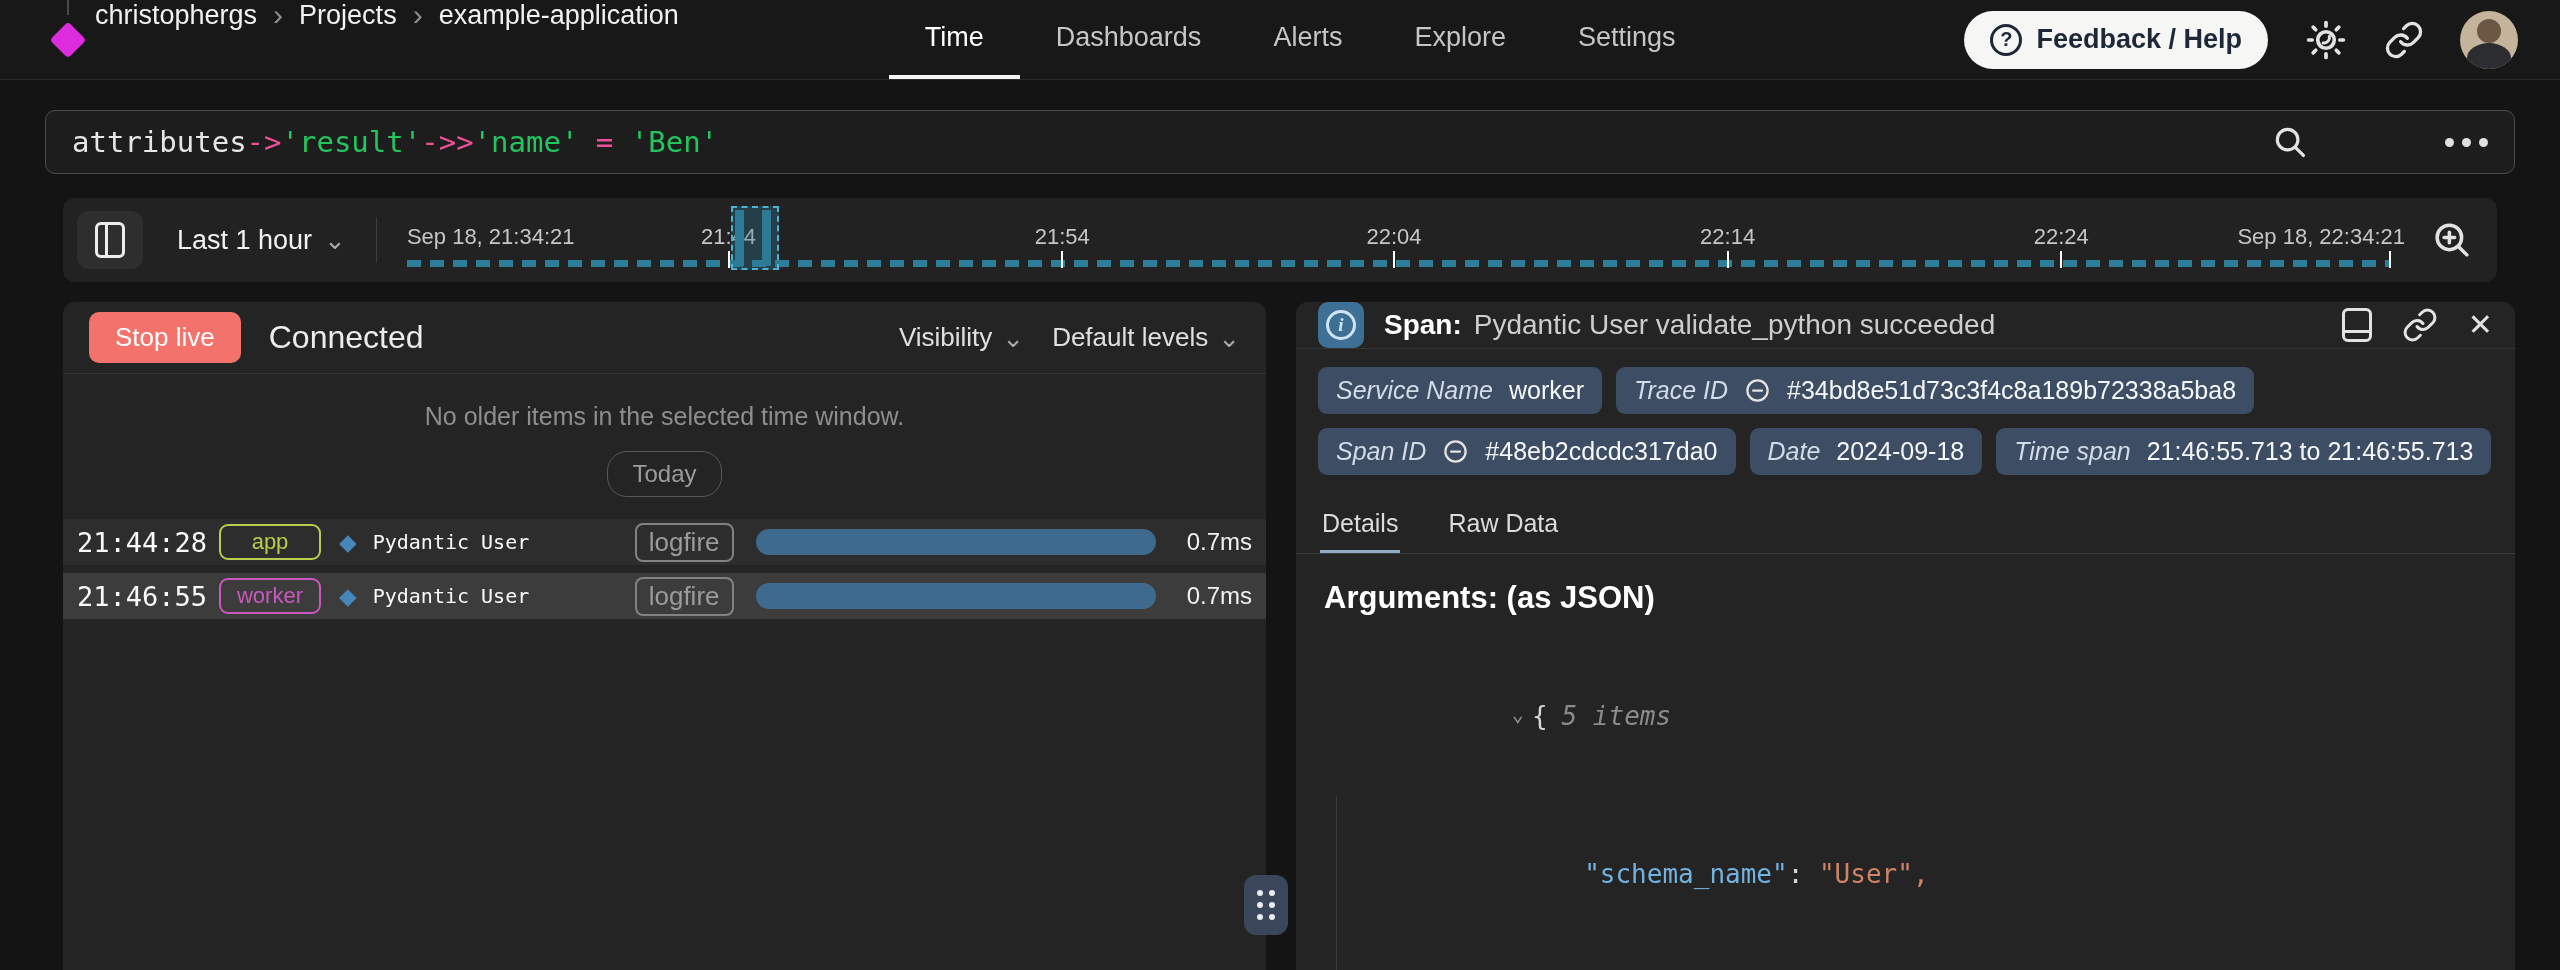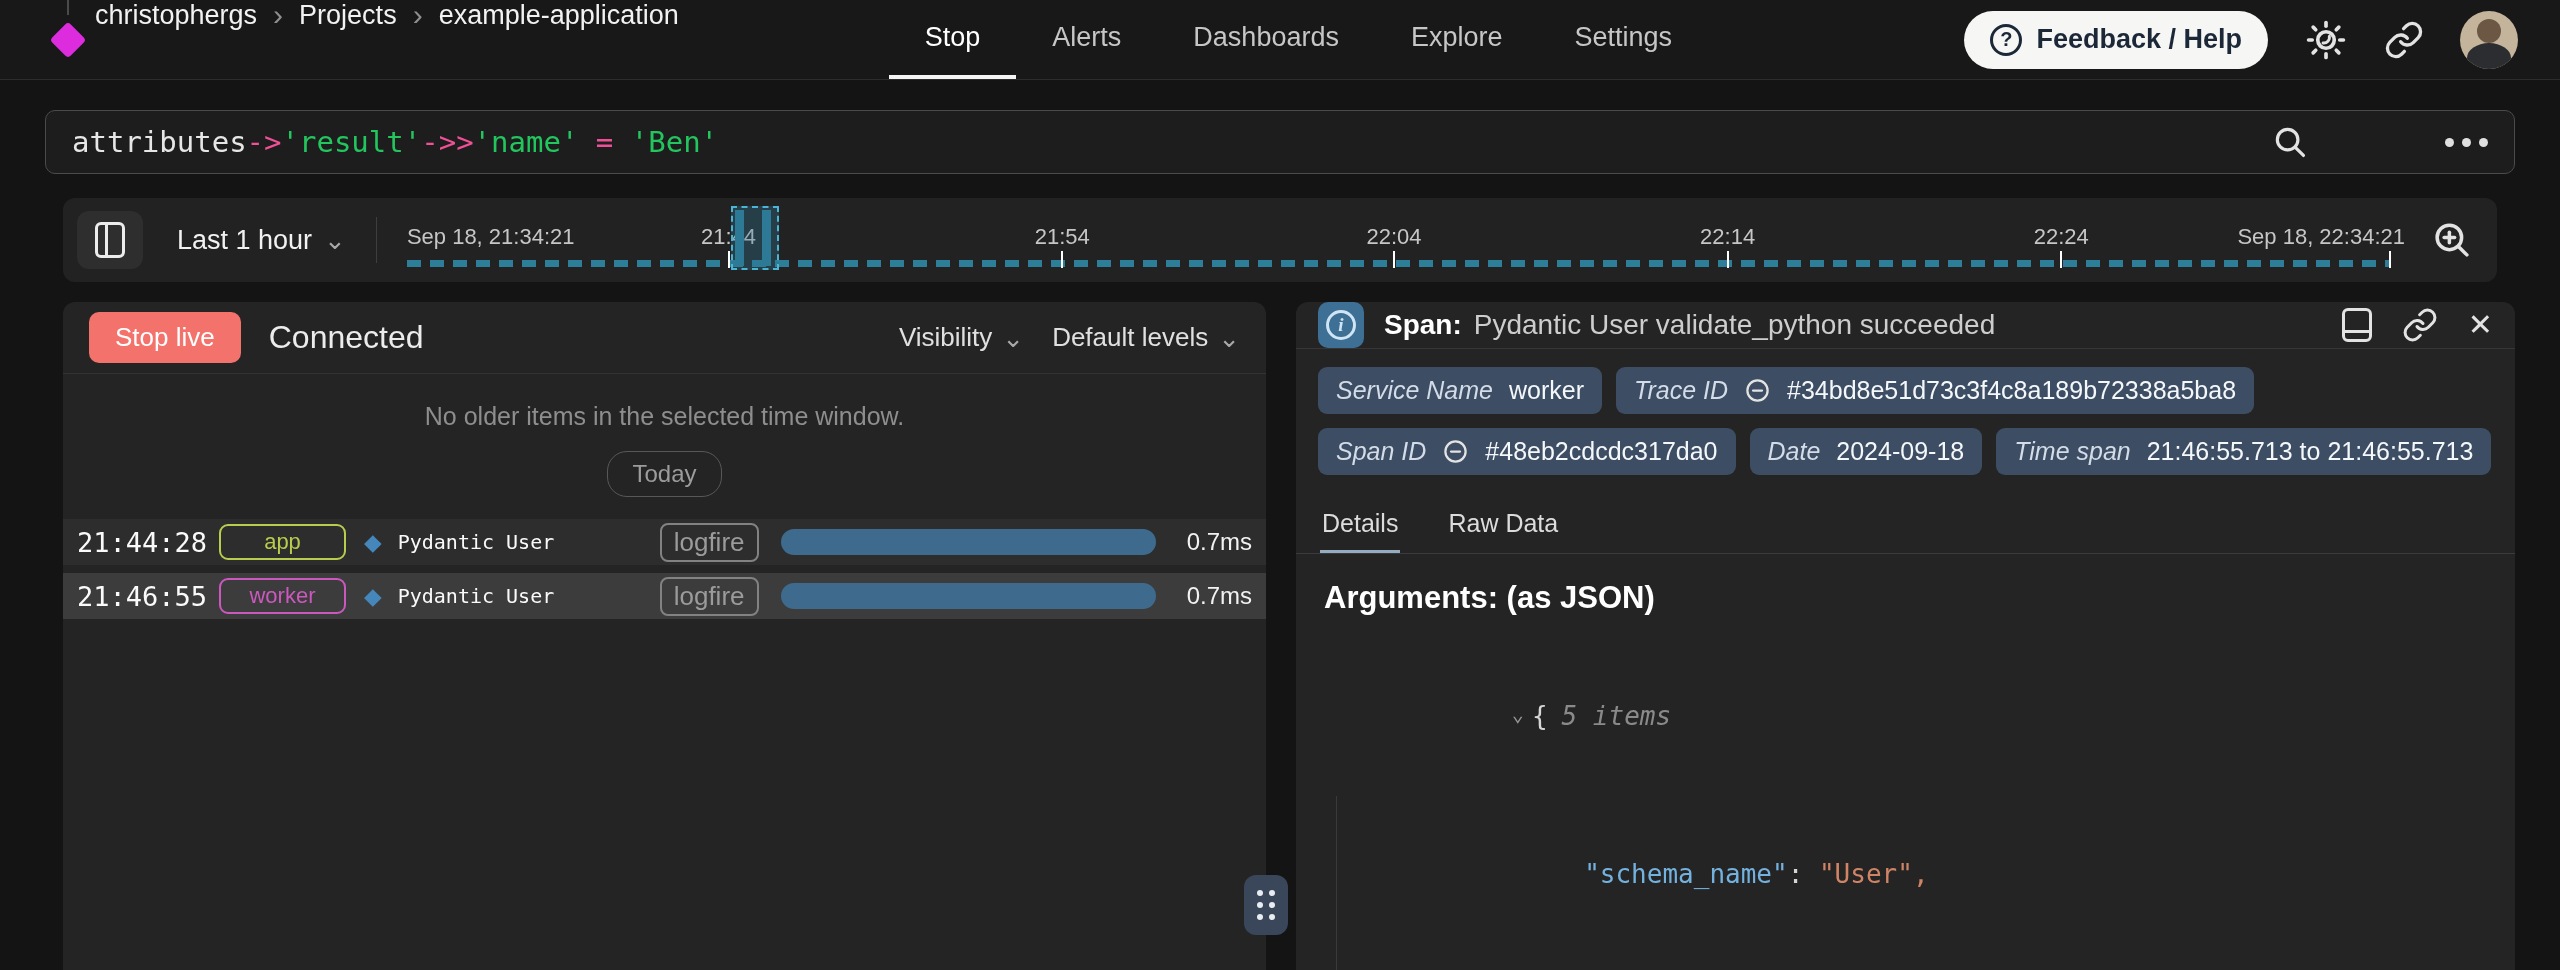--- a/index.html
+++ b/index.html
@@ -76,21 +76,21 @@
   .lp-spacer { flex:1; }
   .drop { font-size:26px; color:#e0e0e0; display:flex; align-items:center; gap:10px; }
   .lp-empty { text-align:center; margin-top:28px; color:#8e8e8e; font-size:25px; }
   .today-wrap { text-align:center; margin-top:20px; }
   .today-btn { display:inline-block; padding:8px 24px; border:1px solid #585858; border-radius:20px;
                color:#9c9c9c; font-size:24px; background:transparent; }
   .rows { margin-top:22px; }
   .lrow { display:flex; align-items:center; height:46px; padding:0 14px; margin-bottom:8px; background:#2d2d2d; }
   .lrow.selected { background:#3c3c3c; }
   .cell-time { font-family:"DejaVu Sans Mono", monospace; font-size:27px; color:#fafafa; width:134px; }
-  .svc { width:127px; text-align:center; border:2px solid; border-radius:9px; padding:3px 0;
+  .svc { width:102px; text-align:center; border:2px solid; border-radius:9px; padding:3px 0;
          font-size:22px; margin:0 18px 0 8px; }
   .svc-app { color:#b8cd4d; border-color:#b8cd4d; }
   .svc-worker { color:#cb58be; border-color:#cb58be; }
   .dia { color:#4586bb; font-size:23px; margin-right:16px; }
   .nm { font-family:"DejaVu Sans Mono", monospace; font-size:20px; color:#fafafa; width:262px; }
   .lf-chip { border:2px solid #828282; color:#9b9b9b; border-radius:8px; font-size:26px; padding:2px 12px; }
   .dur-bar { flex:1; height:26px; border-radius:13px; background:#3e6b8d; margin:0 22px; }
   .dur { font-size:24px; color:#f2f2f2; width:74px; text-align:right; }
 
   
@@ -145,23 +145,23 @@
       <div class="logo-diamond"></div>
     </div>
     <div class="breadcrumb">
       <span>christophergs</span>
       <span class="crumb-sep">›</span>
       <span>Projects</span>
       <span class="crumb-sep">›</span>
       <span>example-application</span>
     </div>
     <div class="nav-tabs">
-      <div class="nav-tab active">Stop</div>
+      <div class="nav-tab active">Time</div>
+      <div class="nav-tab">Dashboards</div>
       <div class="nav-tab">Alerts</div>
-      <div class="nav-tab">Dashboards</div>
       <div class="nav-tab">Explore</div>
       <div class="nav-tab">Settings</div>
     </div>
     <div class="nav-right">
       <div class="feedback-btn">
         <span class="q-circle">?</span>
         <span>Feedback / Help</span>
       </div>
       <span class="icon-btn">
         <svg class="stroke" width="44" height="44" viewBox="0 0 24 24" stroke="#e0e0e0">

